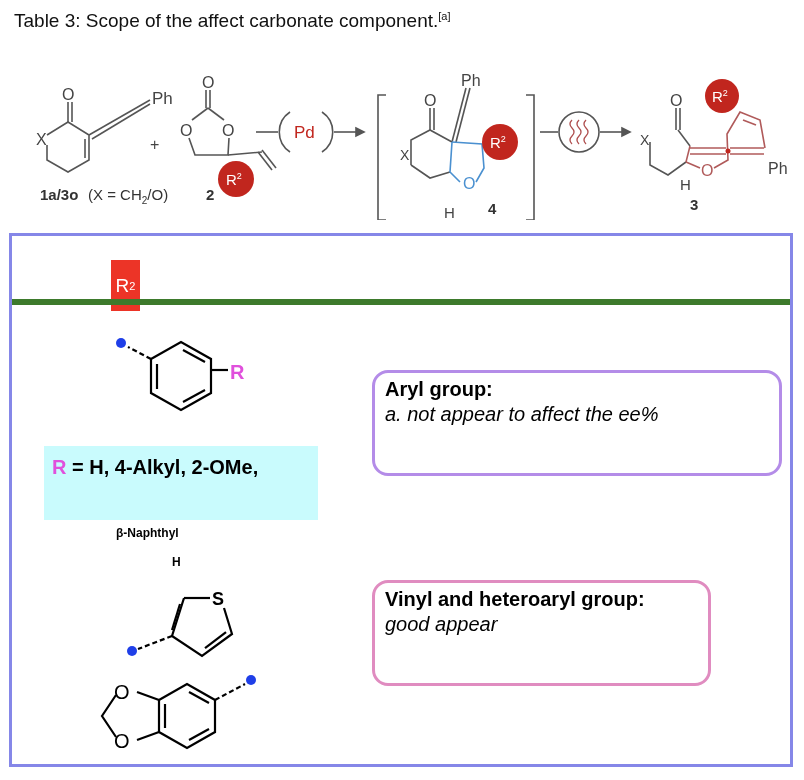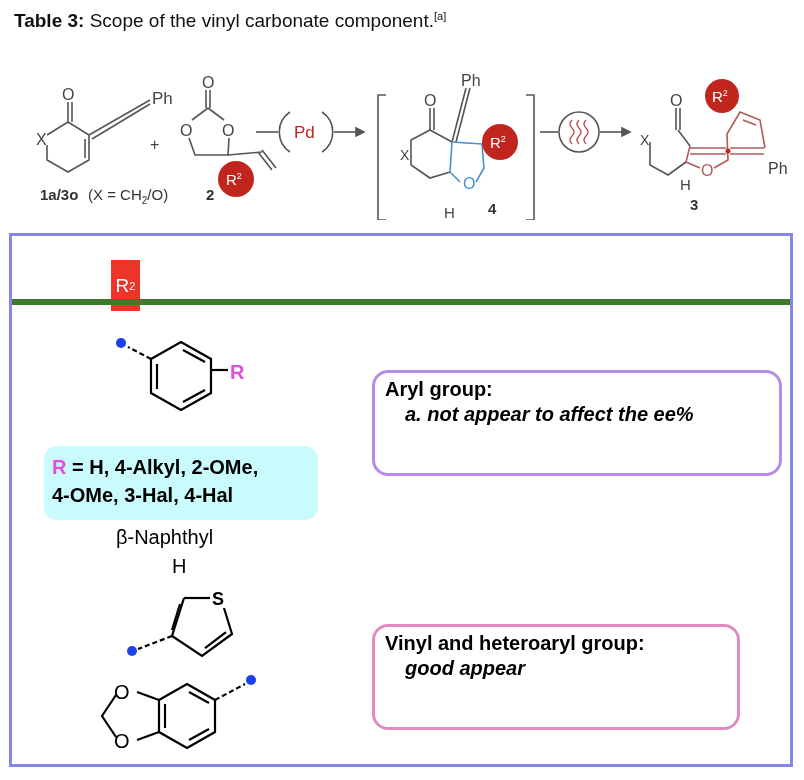--- a/index.html
+++ b/index.html
@@ -1,39 +1,39 @@
 <!DOCTYPE html>
 <html><head>
 <meta charset="utf-8">
 <style>
   html, body { margin:0; padding:0; background:#ffffff; }
   body { width:804px; height:780px; position:relative; overflow:hidden; font-family:"Liberation Sans", sans-serif; color:#000; }
   .abs { position:absolute; }
   #caption { left:14px; top:10px; font-size:19px; color:#111; white-space:nowrap; }
-  #caption b { font-weight:bold; }
+  #caption b { font-weight:normal; }
   #caption sup { font-size:11px; vertical-align:super; }
   svg text { font-family:"Liberation Sans", sans-serif; }
   #scheme { left:0; top:50px; width:804px; height:170px; }
   #panel { left:9px; top:233px; width:784px; height:534px; border:3px solid #8587e8; box-sizing:border-box; }
   #r2-badge { left:99px; top:24px; width:29px; height:51px; background:#ec3427; color:#fff; font-size:19px; display:flex; align-items:center; justify-content:center; }
   #r2-badge sup { font-size:11px; }
   #green-rule { left:0; top:63px; width:778px; height:6px; background:#3d7a2c; }
-  #r-box { left:44px; top:446px; width:274px; height:74px; background:#c9fbfd; font-weight:bold; font-size:20px; line-height:28px; padding:7px 8px; box-sizing:border-box;border-radius:13px; }
+  #r-box { left:44px; top:446px; width:274px; height:74px; background:#c9fbfd; font-weight:bold; font-size:20px; line-height:28px; padding:7px 8px; box-sizing:border-box; }
   .rmag { color:#e050dc; }
-  .label-bold { font-weight:normal; font-size:20px; }
+  .label-bold { font-weight:bold; font-size:12px; }
   .note { border:3px solid; border-radius:16px; padding:4px 10px 6px 10px; font-size:20px; line-height:25px; box-sizing:border-box; background:#fff; }
   .note .h { font-weight:bold; }
-  .note .i { font-weight:bold; font-style:italic;margin-left:20px; }
+  .note .i { font-weight:normal; font-style:italic; }
   #note-aryl { left:372px; top:370px; width:410px; height:106px; border-color:#b48ce8; }
-  #note-vinyl { left:372px; top:624px; width:368px; height:106px; border-color:#e08cc0; }
+  #note-vinyl { left:372px; top:580px; width:339px; height:106px; border-color:#e08cc0; }
 </style>
 </head>
 <body>
 
-<div id="caption" class="abs"><b>Table 3:</b><span> Scope of the vinyl carbonate component.</span><sup>[a]</sup></div>
+<div id="caption" class="abs"><b>Table 3:</b><span> Scope of the affect carbonate component.</span><sup>[a]</sup></div>
 
 <svg id="scheme" class="abs" width="804" height="170" viewBox="0 0 804 170">
   <g stroke="#555" stroke-width="1.6" fill="none">
     <polyline points="47,85 68,72 89,85 89,110 68,122 47,110 47,95"></polyline>
     <line x1="68" y1="72" x2="68" y2="52"></line>
     <line x1="72" y1="72" x2="72" y2="52"></line>
     <line x1="85" y1="89" x2="85" y2="108"></line>
     <line x1="89" y1="85" x2="150" y2="50"></line>
     <line x1="92" y1="89" x2="150" y2="54"></line>
   </g>
@@ -175,21 +175,20 @@
     <polyline points="116,695 102,716 116,737"></polyline>
     <line x1="215" y1="700" x2="245" y2="684" stroke-dasharray="5,3"></line>
   </g>
   <circle cx="251" cy="680" r="5" fill="#1f3fe8"></circle>
   <text x="114" y="699" font-size="20">O</text>
   <text x="114" y="748" font-size="20">O</text>
 </svg>
 
 <div id="r-box" class="abs">
   <div><span class="rmag">R</span><span> = H, 4-Alkyl, 2-OMe,</span></div>
-  <div>4-OMe, 3-Hal, 4-Hal</div>
 </div>
 
 <div class="abs label-bold" style="left:116px;top:526px;">β-Naphthyl</div>
 <div class="abs label-bold" style="left:172px;top:555px;">H</div>
 
 <div id="note-aryl" class="abs note">
   <div class="h">Aryl group:</div>
   <div class="i">a. not appear to affect the ee%</div>
 </div>
 

